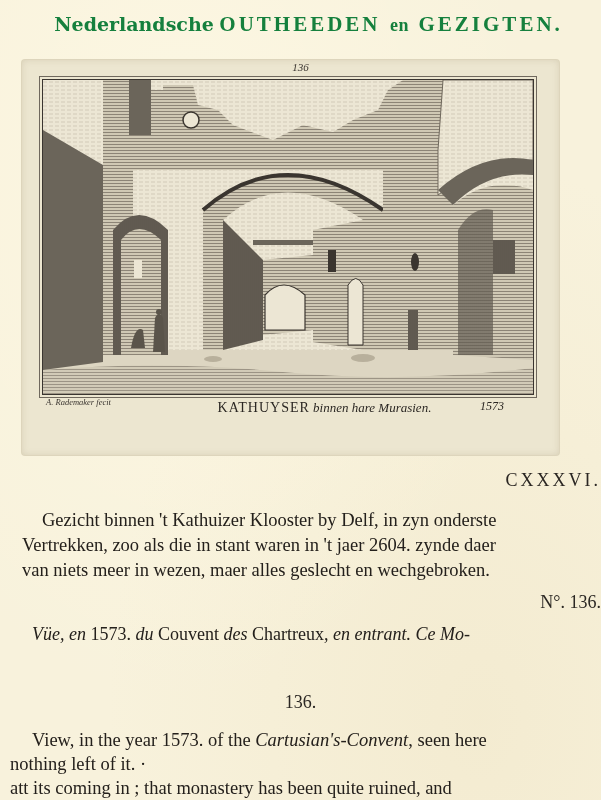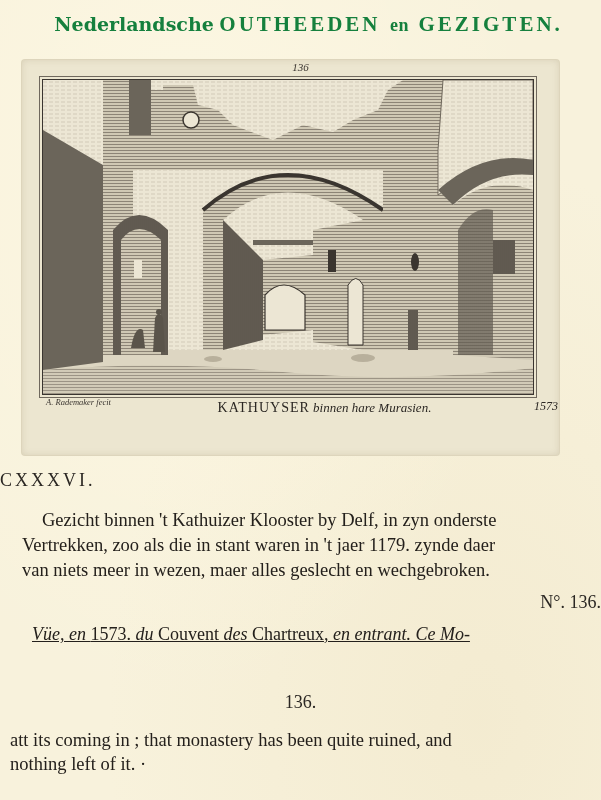--- a/index.html
+++ b/index.html
@@ -38,39 +38,39 @@
     .engraving svg { display: block; }
     .artist {
       position: absolute; left: 46px; top: 397px; font-style: italic; font-size: 8.5px; color: #3a3530;
     }
     .caption {
       position: absolute; left: 0; top: 400px; width: 601px; text-align: center; font-size: 13px; color: #2b2723; margin-left: 24px;
     }
     .caption .cap-sc { letter-spacing: 1px; font-variant: small-caps; font-size: 14px; }
     .caption .cap-it { font-style: italic; }
     .plate-year {
-      position: absolute; left: 534px; top: 399px; font-style: italic; font-size: 12px; color: #2b2723;
+      position: absolute; left: 480px; top: 399px; font-style: italic; font-size: 12px; color: #2b2723;
     }
 
     .roman {
-      position: absolute; left: 0; top: 470px; width: 601px; text-align: left;
+      position: absolute; left: 0; top: 470px; width: 601px; text-align: right;
       font-size: 18px; letter-spacing: 3px; color: #2b2723;
     }
     .para {
       position: absolute; left: 10px; width: 580px; font-size: 18.5px; line-height: 25px; color: #24201c;
       text-align: justify;
     }
     .para .line { display: block; white-space: nowrap; }
     .para-nl { top: 508px; margin-left: 12px; }
     .para-nl .first { padding-left: 20px; }
     .no-heading {
       position: absolute; left: 0; top: 592px; width: 601px; text-align: right; font-size: 18px; color: #2b2723;
     }
     .para-fr { top: 622px; font-size: 18px; }
-    .para-fr .first { padding-left: 22px; text-decoration: underline; }
+    .para-fr .first { padding-left: 22px; }
     .it { font-style: italic; }
     .no-en {
       position: absolute; left: 0; top: 692px; width: 601px; text-align: center; font-size: 18px; color: #2b2723;
     }
     .para-en { top: 728px; font-size: 18.5px; line-height: 24px; }
     .para-en .first { padding-left: 22px; }
   </style>
 </head>
 <body>
 
@@ -158,28 +158,29 @@
 <div class="caption">
   <span class="cap-sc">KATHUYSER</span>
   <span class="cap-it">binnen hare Murasien.</span>
 </div>
 <div class="plate-year">1573</div>
 
 <div class="roman">CXXXVI.</div>
 
 <div class="para para-nl">
   <span class="line first">Gezicht binnen 't Kathuizer Klooster by Delf,  in zyn onderste</span>
-  <span class="line">Vertrekken, zoo als die in stant waren in 't jaer 1179. zynde daer</span>
+  <span class="line">Vertrekken, zoo als die in stant waren in 't jaer 2604. zynde daer</span>
   <span class="line">van niets meer in wezen, maer alles geslecht en wechgebroken.</span>
 </div>
 
 <div class="no-heading">N°.  136.</div>
 
 <div class="para para-fr">
   <span class="line first"><span class="it">Vüe, en </span><span>1573.</span><span class="it"> du </span><span>Couvent</span><span class="it"> des </span><span>Chartreux</span><span class="it">, en entrant.   Ce Mo-</span></span>
 </div>
 
 <div class="no-en">136.</div>
 
 <div class="para para-en">
+  <span class="line first"><span>View, in the year 1573. of the </span><span class="it">Cartusian's-Convent</span><span>, seen here</span></span>
+  <span class="line">nothing left of it. ·</span>
   <span class="line">att its coming in ;  that monastery has been quite ruined, and</span>
-  <span class="line">nothing left of it. ·</span>
 </div>
 
 </body></html>

